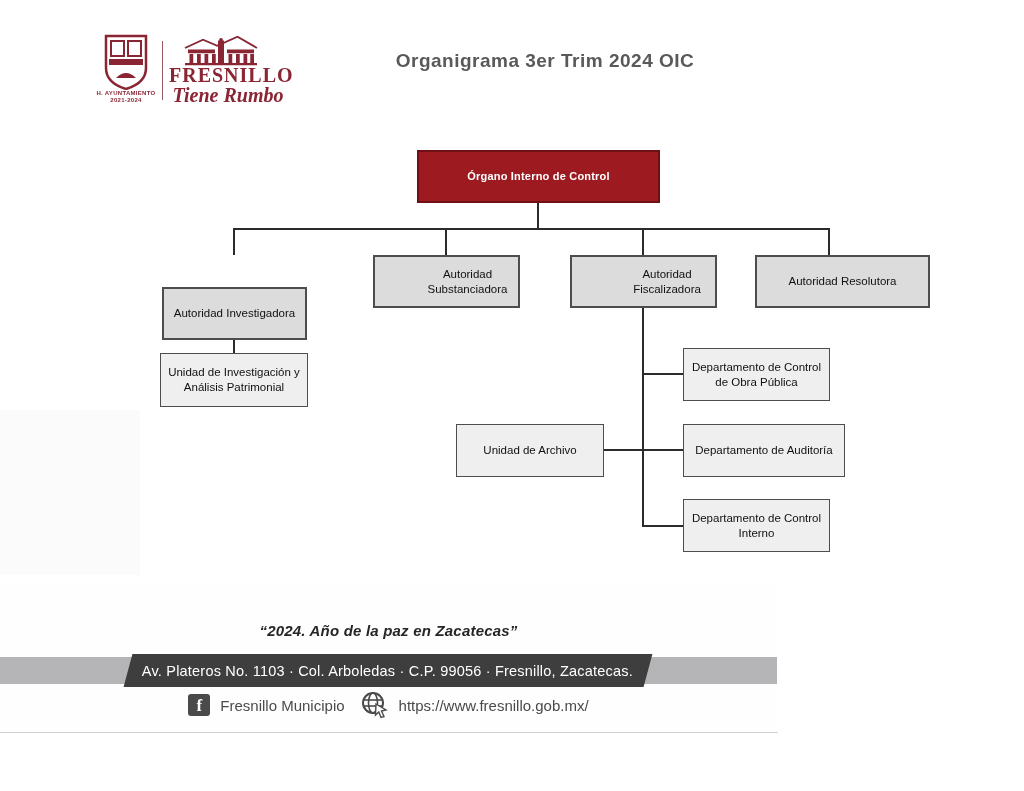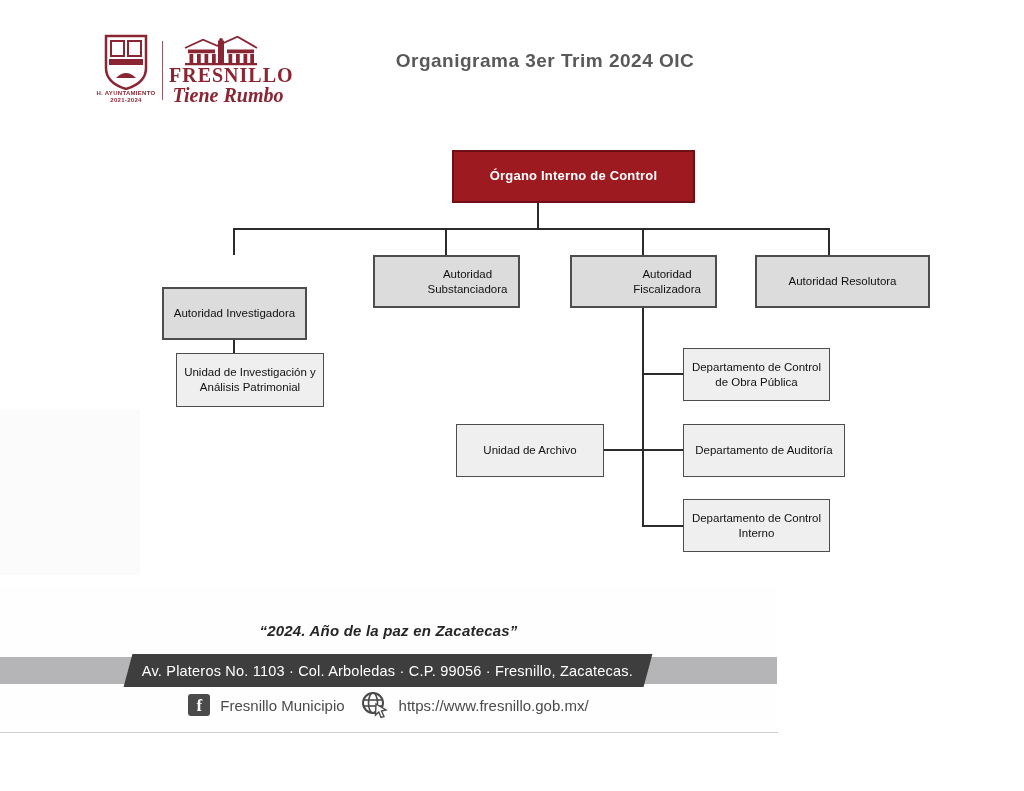--- a/index.html
+++ b/index.html
@@ -19,28 +19,28 @@
     font-family:"Liberation Serif",serif;font-size:20px;font-weight:bold;letter-spacing:1px;}
   .tagline{left:169px;top:84px;width:118px;text-align:center;color:#8a2533;
     font-family:"Liberation Serif",serif;font-style:italic;font-size:20px;font-weight:bold;}
   .page-title{left:345px;top:50px;width:400px;text-align:center;color:#595959;
     font-size:19px;font-weight:bold;letter-spacing:.5px;}
 
   
   .node{display:flex;align-items:center;justify-content:center;text-align:center;
     box-sizing:border-box;font-size:11.5px;line-height:1.3;color:#111;}
   .node-root{left:417px;top:150px;width:243px;height:53px;background:#9e1a21;
-    border:2px solid #6f1016;color:#ffffff;font-size:13px;font-weight:bold;letter-spacing:.2px;margin-left:35px;}
+    border:2px solid #6f1016;color:#ffffff;font-size:11px;font-weight:bold;letter-spacing:.2px;}
   .node-l2{background:#dcdcdc;border:2px solid #4d4d4d;}
   .node-l3{background:#efefef;border:1.5px solid #4d4d4d;}
   #n-inv{left:162px;top:255px;width:145px;height:53px;margin-top:32px;}
   #n-sub{left:373px;top:255px;width:147px;height:53px;padding-left:42px;}
   #n-fis{left:570px;top:255px;width:147px;height:53px;padding-left:47px;}
   #n-res{left:755px;top:255px;width:175px;height:53px;}
-  #n-uinv{left:176px;top:353px;width:148px;height:54px;}
+  #n-uinv{left:160px;top:353px;width:148px;height:54px;}
   #n-obra{left:683px;top:348px;width:147px;height:53px;}
   #n-arch{left:456px;top:424px;width:148px;height:53px;}
   #n-audi{left:683px;top:424px;width:162px;height:53px;}
   #n-cint{left:683px;top:499px;width:147px;height:53px;}
 
   
   .cn{background:#2b2b2b;}
   #c-root{left:537px;top:203px;width:2px;height:26px;}
   #c-main{left:233px;top:228px;width:597px;height:2px;}
   #c-d1{left:233px;top:229px;width:2px;height:26px;}

